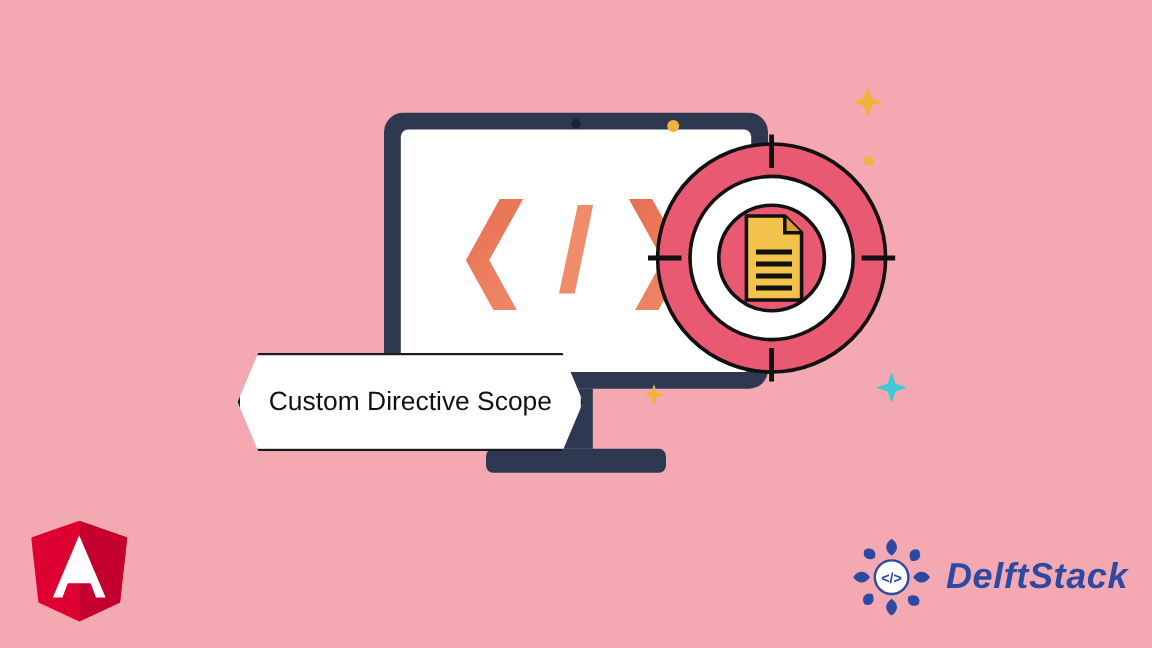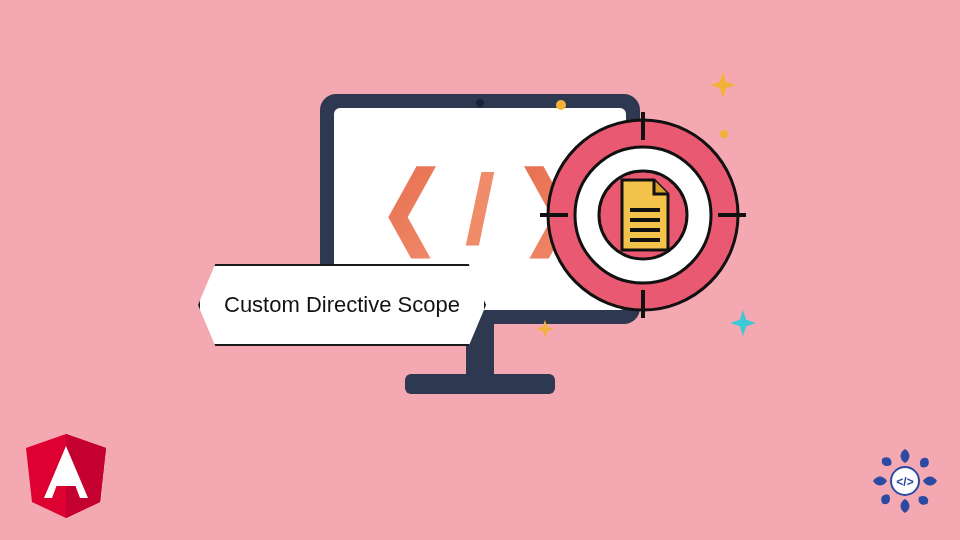--- a/index.html
+++ b/index.html
@@ -60,21 +60,21 @@
   .monitor-base {
     width: 150px; height: 20px;
     background: #2e3850;
     margin: 0 auto;
     border-radius: 6px;
   }
 
   .title-plate {
     position: absolute;
     left: 198px;
-    top: 264px;
+    top: 294px;
     width: 288px;
     height: 82px;
     background: #ffffff;
     border: 2px solid #1a1a1a;
     clip-path: polygon(6% 0, 94% 0, 100% 50%, 94% 100%, 6% 100%, 0 50%);
     display: flex;
     align-items: center;
     justify-content: center;
     text-align: center;
     z-index: 5;
@@ -206,13 +206,14 @@
           <path d="M22.6,-22.6 C26,-17 22,-12 16,-14 C13,-20 17,-25 22.6,-22.6 Z"></path>
           <path d="M-22.6,22.6 C-26,17 -22,12 -16,14 C-13,20 -17,25 -22.6,22.6 Z"></path>
           <path d="M22.6,22.6 C17,26 12,22 14,16 C20,13 25,17 22.6,22.6 Z"></path>
           <path d="M-22.6,-22.6 C-17,-26 -12,-22 -14,-16 C-20,-13 -25,-17 -22.6,-22.6 Z"></path>
         </g>
         <circle r="14" fill="#fff" stroke="#2d4aa3" stroke-width="2"></circle>
         <text x="0" y="5" text-anchor="middle" font-size="12" font-weight="bold" fill="#2d4aa3">&lt;/&gt;</text>
       </g>
     </svg>
   </div>
+  <div class="brand-text">DelftStack</div>
 </div>
 
 </body></html>

